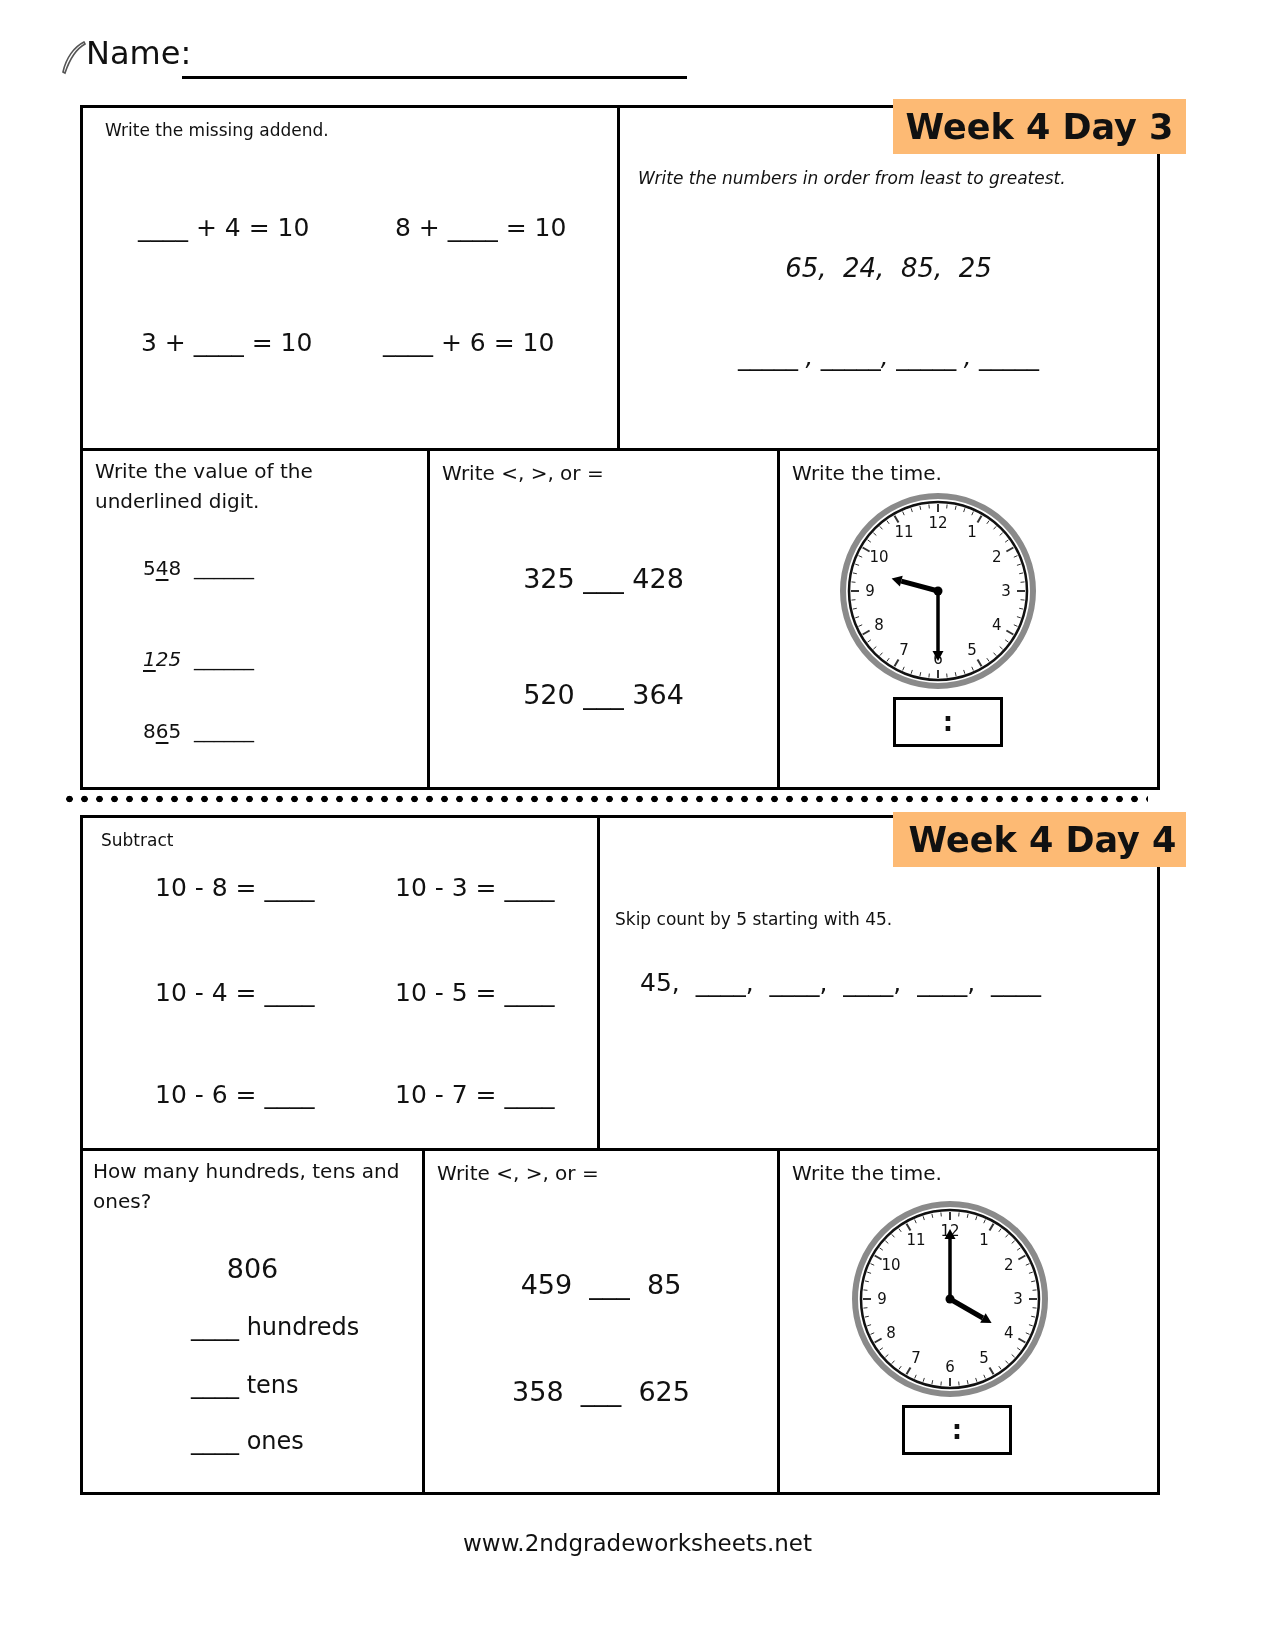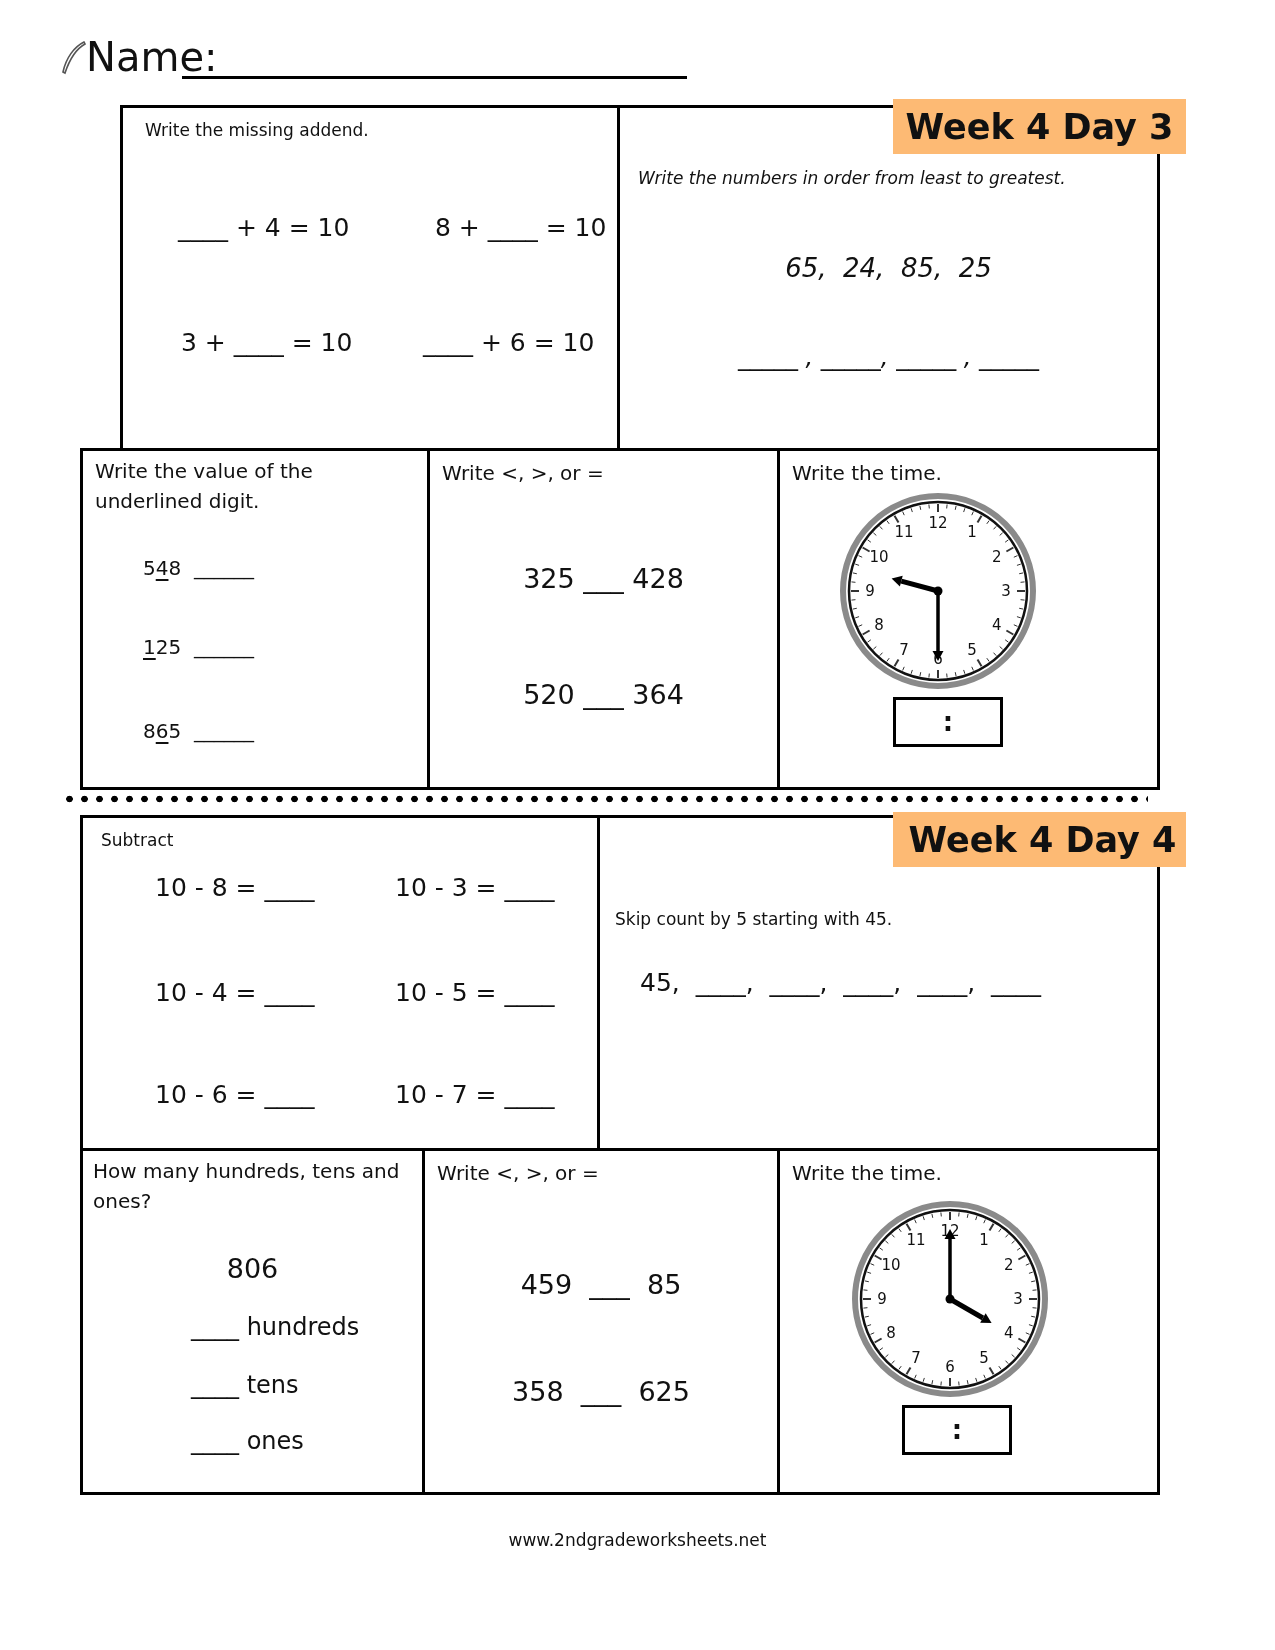--- a/index.html
+++ b/index.html
@@ -27,45 +27,45 @@
   .day-header {
     position: absolute;
     background: #fdba74;
     display: flex;
     align-items: center;
     justify-content: center;
     font-size: 35px;
     font-weight: bold;
     z-index: 5;
   }
-  .name-label { position: absolute; left: 86px; top: 34px; font-size: 40px; }
+  .name-label { position: absolute; left: 86px; top: 34px; font-size: 32px; }
   .name-line { position: absolute; left: 182px; top: 76px; width: 505px; height: 3px; background: #000; }
   .quill { position: absolute; left: 56px; top: 38px; }
   .dotted-sep {
     position: absolute;
     left: 62px; top: 794px; width: 1086px; height: 10px;
     background-image: radial-gradient(circle, #000 3px, transparent 3.6px);
     background-size: 15px 10px;
     background-repeat: repeat-x;
     background-position: 0 center;
   }
   .ul-digit { text-decoration: underline; text-underline-offset: 4px; text-decoration-thickness: 2px; }
   .pv-item { position: absolute; font-size: 20px; white-space: pre; }
   .digi {
     position: absolute;
     border: 3px solid #000;
     display: flex; align-items: center; justify-content: center;
     font-size: 26px; font-weight: bold;
     background: #fff;
   }
   .clock-svg { position: absolute; }
-  .footer { position: absolute; left: 0; top: 1530px; width: 100%; text-align: center; font-size: 17px; }
+  .footer { position: absolute; left: 0; top: 1530px; width: 100%; text-align: center; font-size: 23px; }
 
   
-  #d3-c1 { left: 80px;  top: 105px; width: 540px; height: 346px; margin-left: 40px; }
+  #d3-c1 { left: 80px;  top: 105px; width: 540px; height: 346px; }
   #d3-c2 { left: 617px; top: 105px; width: 543px; height: 346px; font-style: italic; }
   #d3-c3 { left: 80px;  top: 448px; width: 350px; height: 342px; }
   #d3-c4 { left: 427px; top: 448px; width: 353px; height: 342px; }
   #d3-c5 { left: 777px; top: 448px; width: 383px; height: 342px; }
   #d3-header { left: 893px; top: 99px; width: 293px; height: 55px; }
 
   
   #d4-c1 { left: 80px;  top: 815px; width: 520px; height: 336px; }
   #d4-c2 { left: 597px; top: 815px; width: 563px; height: 336px; }
   #d4-c3 { left: 80px;  top: 1148px; width: 345px; height: 347px; }
@@ -99,21 +99,21 @@
   <div class="cell" id="d3-c2">
     <span class="instr" style="left:18px; top:60px;">Write the numbers in order from least to greatest.</span>
     <span class="prob centered" style="top:145px; font-size:26px;">65,  24,  85,  25</span>
     <span class="prob centered" style="top:235px; font-size:24px;">_____ , _____, _____ , _____</span>
   </div>
 
   <div class="cell" id="d3-c3">
     <span class="instr-lg" style="left:12px; top:8px;">Write the value of the</span>
     <span class="instr-lg" style="left:12px; top:38px;">underlined digit.</span>
     <span class="pv-item" style="left:60px; top:105px;"><span>5</span><span class="ul-digit">4</span><span>8</span><span>  ______</span></span>
-    <span class="pv-item" style="left:60px; top:184px;"><span></span><span class="ul-digit">1</span><span>25</span><span>  ______</span></span>
+    <span class="pv-item" style="left:60px; top:196px;font-style:italic;"><span></span><span class="ul-digit">1</span><span>25</span><span>  ______</span></span>
     <span class="pv-item" style="left:60px; top:268px;"><span>8</span><span class="ul-digit">6</span><span>5</span><span>  ______</span></span>
   </div>
 
   <div class="cell" id="d3-c4">
     <span class="instr-lg" style="left:12px; top:10px;">Write &lt;, &gt;, or =</span>
     <span class="prob-lg centered" style="top:112px;">325 ___ 428</span>
     <span class="prob-lg centered" style="top:228px;">520 ___ 364</span>
   </div>
 
   <div class="cell" id="d3-c5">

